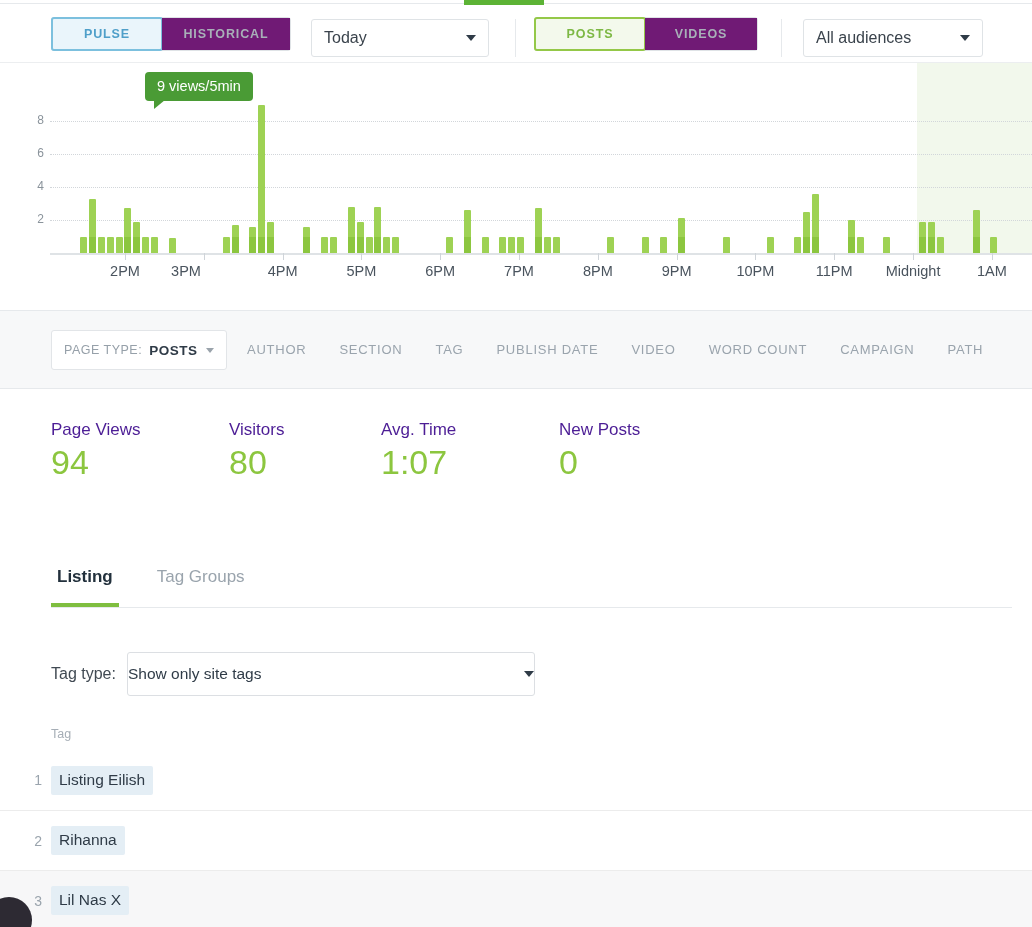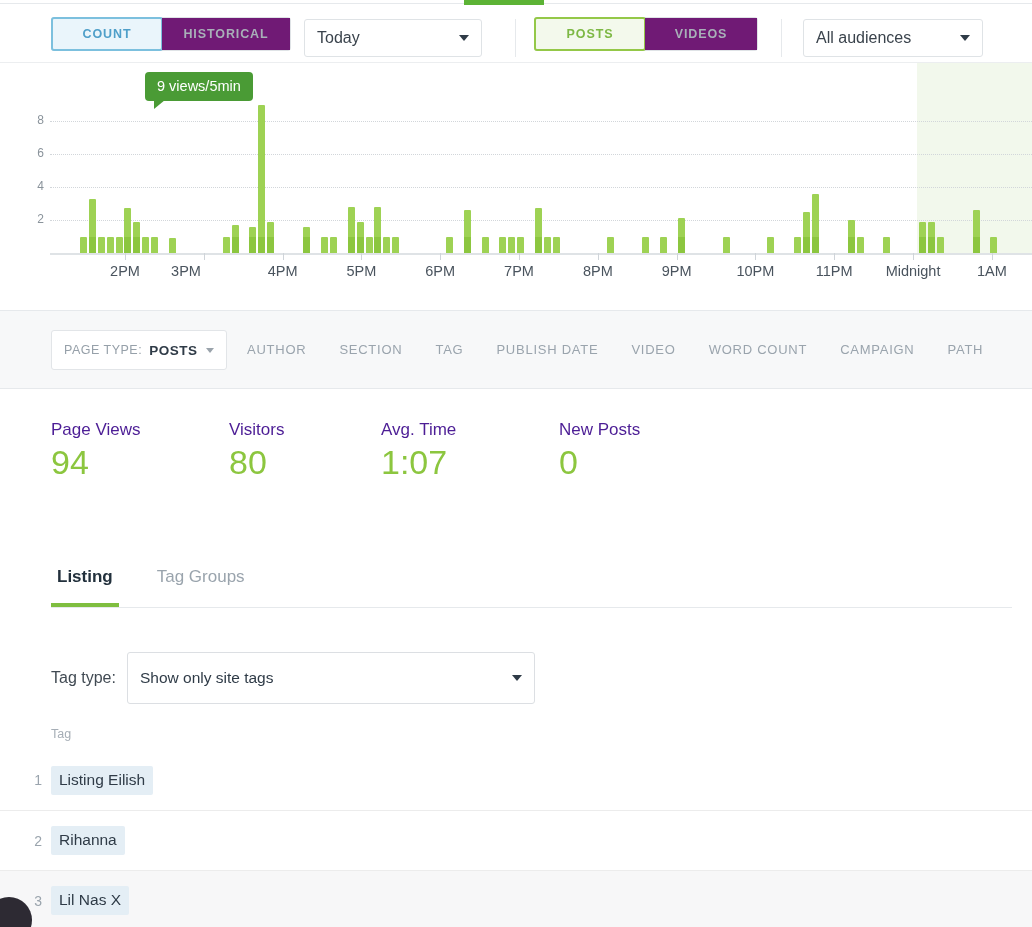--- a/index.html
+++ b/index.html
@@ -119,21 +119,21 @@
     color: #3a434c;
     flex: 1;
   }
   .caret {
     width: 0; height: 0;
     border-left: 5px solid transparent;
     border-right: 5px solid transparent;
     border-top: 6px solid #2f3b47;
     margin-left: 8px;
   }
-  #today-select { left: 304px; top: 14px; width: 178px; }
+  #today-select { left: 311px; top: 14px; width: 178px; }
   #audience-select { left: 803px; top: 14px; width: 180px; }
 
   .toolbar-divider {
     position: absolute;
     top: 14px;
     width: 1px;
     height: 38px;
     background: #e6e9ec;
   }
   #divider-1 { left: 515px; }
@@ -352,27 +352,27 @@
     display: flex;
     align-items: center;
   }
   #tag-type-row .tt-label {
     font-size: 16px;
     color: #414a53;
     margin-right: 11px;
   }
   #tag-type-select {
     width: 408px;
-    height: 52px;
+    height: 44px;
     border: 1px solid #dcdfe3;
     border-radius: 3px;
     background: #ffffff;
     display: flex;
     align-items: center;
-    padding: 0 12px;
+    padding: 0 0;
     cursor: pointer;
     justify-content: flex-end;
   }
   #tag-type-select .tt-value {
     flex: 1;
     font-size: 15.5px;
     color: #2f3b47;
   }
 
   
@@ -430,21 +430,21 @@
 <div id="app">
 
   <div class="top-tab-strip">
     <div class="rule"></div>
     <div class="active-underline"></div>
   </div>
 
   <div class="toolbar">
 
     <div class="seg-group" id="seg-pulse-group">
-      <div class="seg-btn active-blue">COUNT</div>
+      <div class="seg-btn active-blue">PULSE</div>
       <div class="seg-btn">HISTORICAL</div>
     </div>
 
     <div class="sel-box" id="today-select">
       <span class="sel-value">Today</span>
       <span class="caret"></span>
     </div>
 
     <div class="toolbar-divider" id="divider-1"></div>
 

